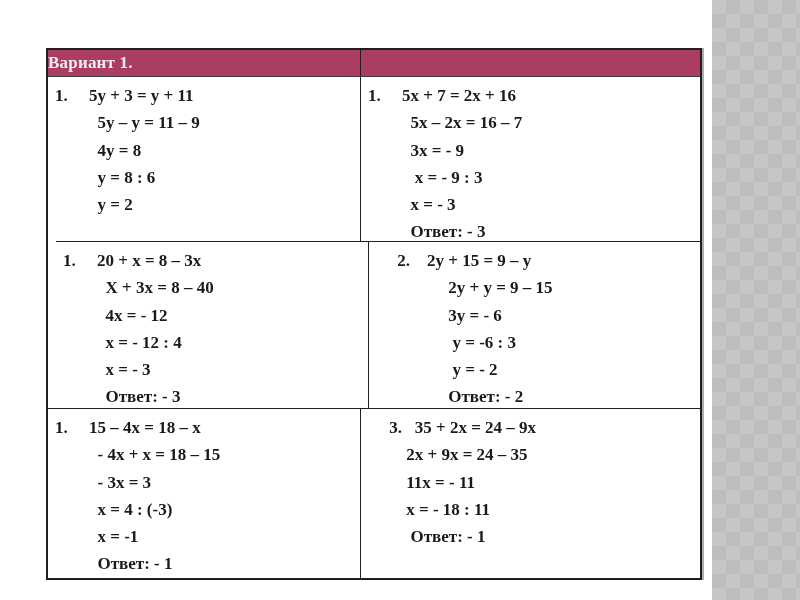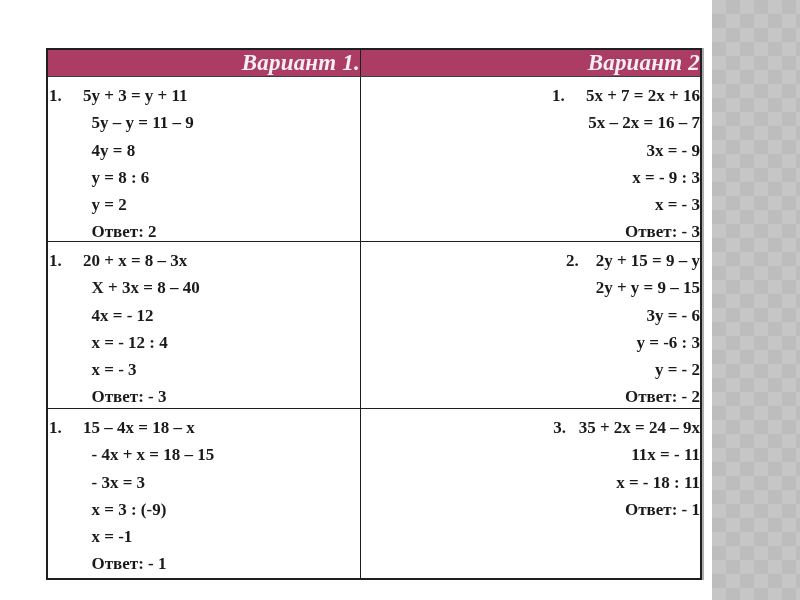--- a/index.html
+++ b/index.html
@@ -36,68 +36,65 @@
     box-sizing:border-box;
   }
   .hdr{
     display:flex;height:26px;
     background:var(--header-bg);
     border-bottom:1px solid #3c3c3c;
   }
   .hcell{
     box-sizing:border-box;
     color:var(--header-text);
-    font-size:23px;font-weight:700;
-    text-align:right;line-height:26px;
+    font-size:17px;font-weight:700;
+    text-align:left;line-height:26px;
     letter-spacing:0.2px;
-    font-style:italic;
   }
   .hcell.c1{width:313px;border-right:1px solid var(--border);}
   .hcell.c2{flex:1;}
   .row{display:flex;}
   .row + .row{border-top:1px solid var(--border);}
   .row.r1{height:164px;}
-  .row.r2{height:166px;}
+  .row.r2{height:166px;margin-left:8px;}
   .row.r3{height:169px;}
   .cell{
     box-sizing:border-box;
-    padding-top:5px;padding-left:1px;
+    padding-top:5px;padding-left:7px;
     overflow:hidden;
   }
   .cell.cl{width:313px;border-right:1px solid var(--border);}
-  .cell.cr{flex:1;text-align:right;}
+  .cell.cr{flex:1;}
   .line{
     white-space:pre;
     font-size:17px;font-weight:700;
     line-height:27.3px;
     color:var(--text);
   }
 </style>
 </head>
 <body>
 
 <div class="page">
 
   <div class="strip"></div>
 
   <div class="tbl">
 
     <div class="hdr">
       <div class="hcell c1">Вариант 1.</div>
-      <div class="hcell c2">Вариант 2</div>
     </div>
 
     <div class="row r1">
       <div class="cell cl">
         <div class="line">1.     5y + 3 = y + 11</div>
         <div class="line">          5y – y = 11 – 9</div>
         <div class="line">          4y = 8</div>
         <div class="line">          y = 8 : 6</div>
         <div class="line">          y = 2</div>
-        <div class="line">          Ответ: 2</div>
       </div>
       <div class="cell cr">
         <div class="line">1.     5x + 7 = 2x + 16</div>
         <div class="line">          5x – 2x = 16 – 7</div>
         <div class="line">          3x = - 9</div>
         <div class="line">           x = - 9 : 3</div>
         <div class="line">          x = - 3</div>
         <div class="line">          Ответ: - 3</div>
       </div>
     </div>
@@ -119,26 +116,27 @@
         <div class="line">                  y = - 2</div>
         <div class="line">                 Ответ: - 2</div>
       </div>
     </div>
 
     <div class="row r3">
       <div class="cell cl">
         <div class="line">1.     15 – 4x = 18 – x</div>
         <div class="line">          - 4x + x = 18 – 15</div>
         <div class="line">          - 3x = 3</div>
-        <div class="line">          x = 3 : (-9)</div>
+        <div class="line">          x = 4 : (-3)</div>
         <div class="line">          x = -1</div>
         <div class="line">          Ответ: - 1</div>
       </div>
       <div class="cell cr">
         <div class="line">     3.   35 + 2x = 24 – 9x</div>
+        <div class="line">         2x + 9x = 24 – 35</div>
         <div class="line">         11x = - 11</div>
         <div class="line">         x = - 18 : 11</div>
         <div class="line">          Ответ: - 1</div>
       </div>
     </div>
 
   </div>
 </div>
 
 </body></html>

